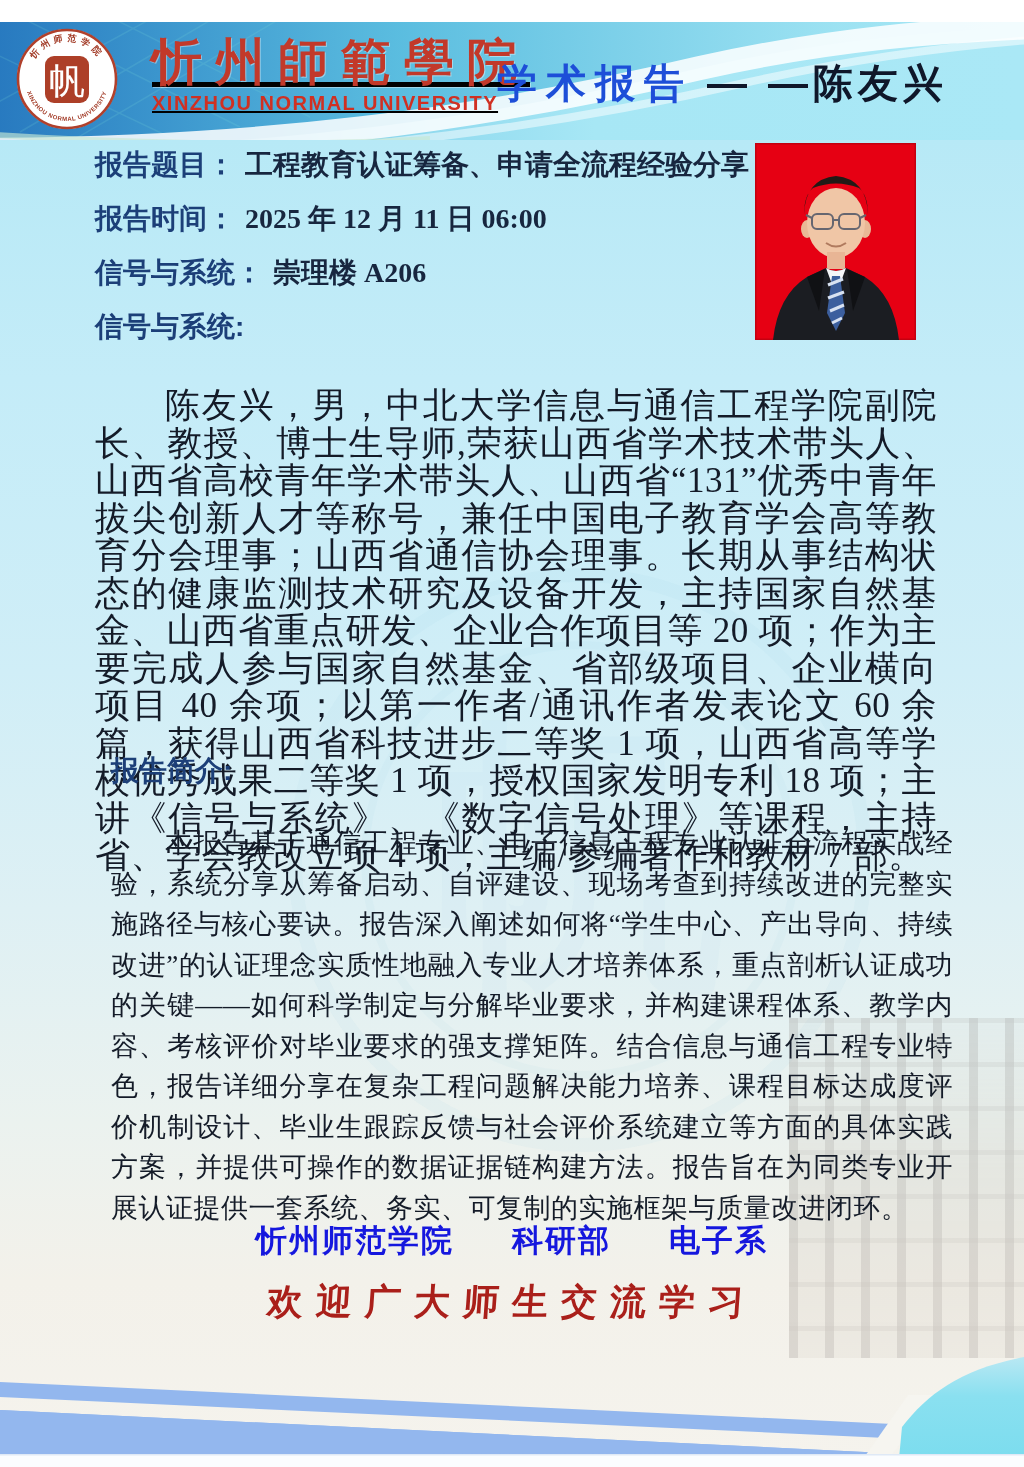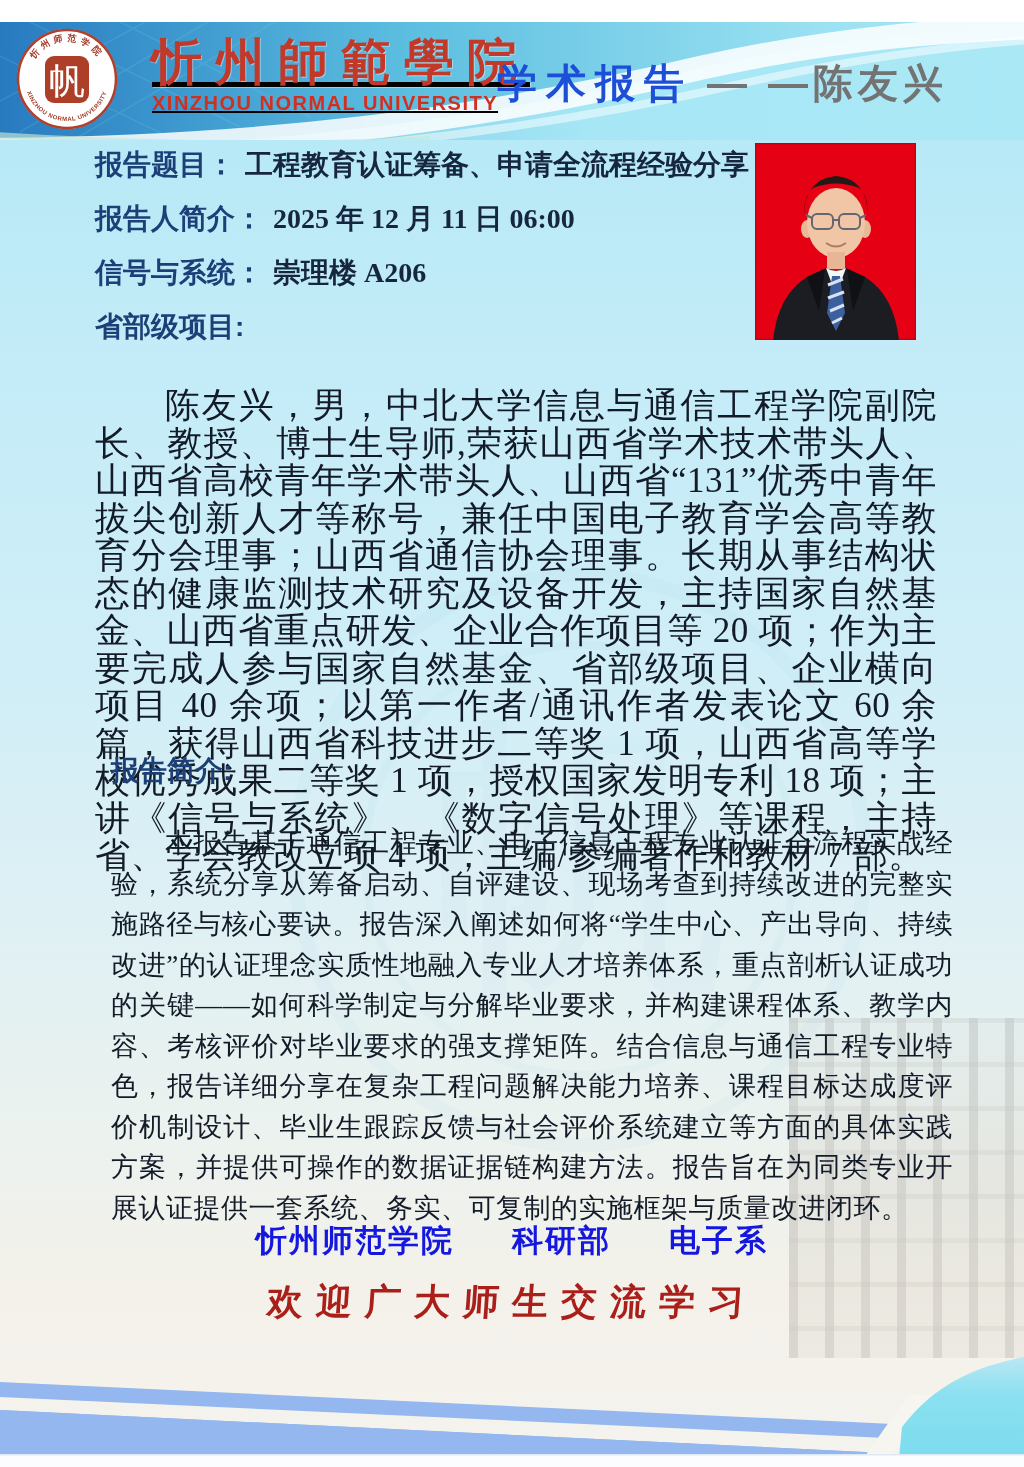--- a/index.html
+++ b/index.html
@@ -11,21 +11,21 @@
   .header{position:absolute;left:0;top:22px;width:1024px;height:118px;}
   .header-bg{position:absolute;left:0;top:0;width:100%;height:100%;}
   .brand{position:absolute;left:16px;top:6px;display:flex;align-items:flex-start;}
   .logo{width:102px;height:102px;flex:0 0 auto;}
   .brand-text{margin-left:34px;margin-top:6px;width:430px;text-align:left;text-decoration:underline;}
   .uni-cn{font-family:"Liberation Serif","DejaVu Serif",serif;font-weight:700;color:#c2392a;
           font-size:50px;line-height:56px;letter-spacing:13px;white-space:nowrap;text-shadow:1px 1px 0 rgba(255,255,255,.4);}
   .uni-en{font-weight:700;color:#d03022;font-size:20px;letter-spacing:1.5px;margin-top:2px;white-space:nowrap;}
   .report-title{position:absolute;left:497px;top:34px;white-space:nowrap;font-size:40px;font-weight:800;}
   .report-title .t-blue{color:#1d4ed8;letter-spacing:9px;}
-  .report-title .t-black{color:#737373;letter-spacing:5px;margin-left:14px;}
+  .report-title .t-black{color:#0f172a;letter-spacing:5px;margin-left:14px;}
 
   
   .body-bg{position:absolute;left:0;top:140px;width:1024px;height:1327px;
     background:linear-gradient(180deg,#b7e9f6 0%,#c4ecf8 18%,#d0eef7 40%,#def0f4 58%,#ebf2ef 74%,#f3f1ea 86%,#f5f3ed 100%);}
   .watermark{position:absolute;left:260px;top:540px;width:640px;height:640px;opacity:0.55;}
   .building{position:absolute;right:0;top:1018px;width:235px;height:340px;opacity:0.30;
     background:
       repeating-linear-gradient(90deg, rgba(110,100,96,.55) 0 9px, rgba(0,0,0,0) 9px 36px),
       repeating-linear-gradient(180deg, rgba(120,110,105,.30) 0 5px, rgba(0,0,0,0) 5px 44px),
       linear-gradient(180deg, rgba(208,200,190,.25) 0%, rgba(196,188,176,.65) 45%, rgba(210,204,194,.7) 100%);}
@@ -131,21 +131,21 @@
     <circle cx="320" cy="320" r="215" fill="none" stroke="#8fc6dc" stroke-width="8" opacity="0.12"></circle>
     <text x="320" y="420" text-anchor="middle" font-size="300" fill="#8fc6dc" opacity="0.10" font-family="'Liberation Serif','DejaVu Serif',serif">帆</text>
   </svg>
 
   <div class="building"></div>
 
   <div class="info-row row-1">
     <span class="label">报告题目：</span><span class="value">工程教育认证筹备、申请全流程经验分享</span>
   </div>
   <div class="info-row row-2">
-    <span class="label">报告人简介：</span><span class="value">2025 年 12 月 11 日 06:00</span>
+    <span class="label">报告时间：</span><span class="value">2025 年 12 月 11 日 06:00</span>
   </div>
   <div class="info-row row-3">
     <span class="label">信号与系统：</span><span class="value">崇理楼 A206</span>
   </div>
 
   <figure class="photo" style="margin:0;">
     <svg viewBox="0 0 161 197">
       <rect width="161" height="197" fill="#e60013"></rect>
       <rect width="161" height="197" fill="none" stroke="#c40010" stroke-width="3"></rect>
       <ellipse cx="52" cy="86" rx="6" ry="9" fill="#e9b896"></ellipse>
@@ -168,21 +168,21 @@
       <polygon points="77,133 85,133 90,170 81,188 72,170" fill="#3c5f9e"></polygon>
       <g stroke="#d8e2f2" stroke-width="3">
         <path d="M73,142 l15,-6"></path>
           <path d="M73,155 l16,-6"></path>
           <path d="M75,168 l14,-6"></path>
           <path d="M77,180 l10,-5"></path>
       </g>
     </svg>
   </figure>
 
-  <div class="sec-heading bio-heading">省部级项目:</div>
+  <div class="sec-heading bio-heading">信号与系统:</div>
   <p class="para bio-text">陈友兴，男，中北大学信息与通信工程学院副院长、教授、博士生导师,荣获山西省学术技术带头人、山西省高校青年学术带头人、山西省“131”优秀中青年拔尖创新人才等称号，兼任中国电子教育学会高等教育分会理事；山西省通信协会理事。长期从事结构状态的健康监测技术研究及设备开发，主持国家自然基金、山西省重点研发、企业合作项目等 20 项；作为主要完成人参与国家自然基金、省部级项目、企业横向项目 40 余项；以第一作者/通讯作者发表论文 60 余篇，获得山西省科技进步二等奖 1 项，山西省高等学校优秀成果二等奖 1 项，授权国家发明专利 18 项；主讲《信号与系统》、《数字信号处理》等课程，主持省、学会教改立项 4 项，主编/参编著作和教材 7 部。</p>
 
   <div class="sec-heading abs-heading">报告简介:</div>
   <p class="para abs-text">本报告基于通信工程专业、电子信息工程专业认证全流程实战经验，系统分享从筹备启动、自评建设、现场考查到持续改进的完整实施路径与核心要诀。报告深入阐述如何将“学生中心、产出导向、持续改进”的认证理念实质性地融入专业人才培养体系，重点剖析认证成功的关键——如何科学制定与分解毕业要求，并构建课程体系、教学内容、考核评价对毕业要求的强支撑矩阵。结合信息与通信工程专业特色，报告详细分享在复杂工程问题解决能力培养、课程目标达成度评价机制设计、毕业生跟踪反馈与社会评价系统建立等方面的具体实践方案，并提供可操作的数据证据链构建方法。报告旨在为同类专业开展认证提供一套系统、务实、可复制的实施框架与质量改进闭环。</p>
 
   <div class="organizers">
     <span>忻州师范学院</span>
     <span>科研部</span>
     <span>电子系</span>
   </div>

